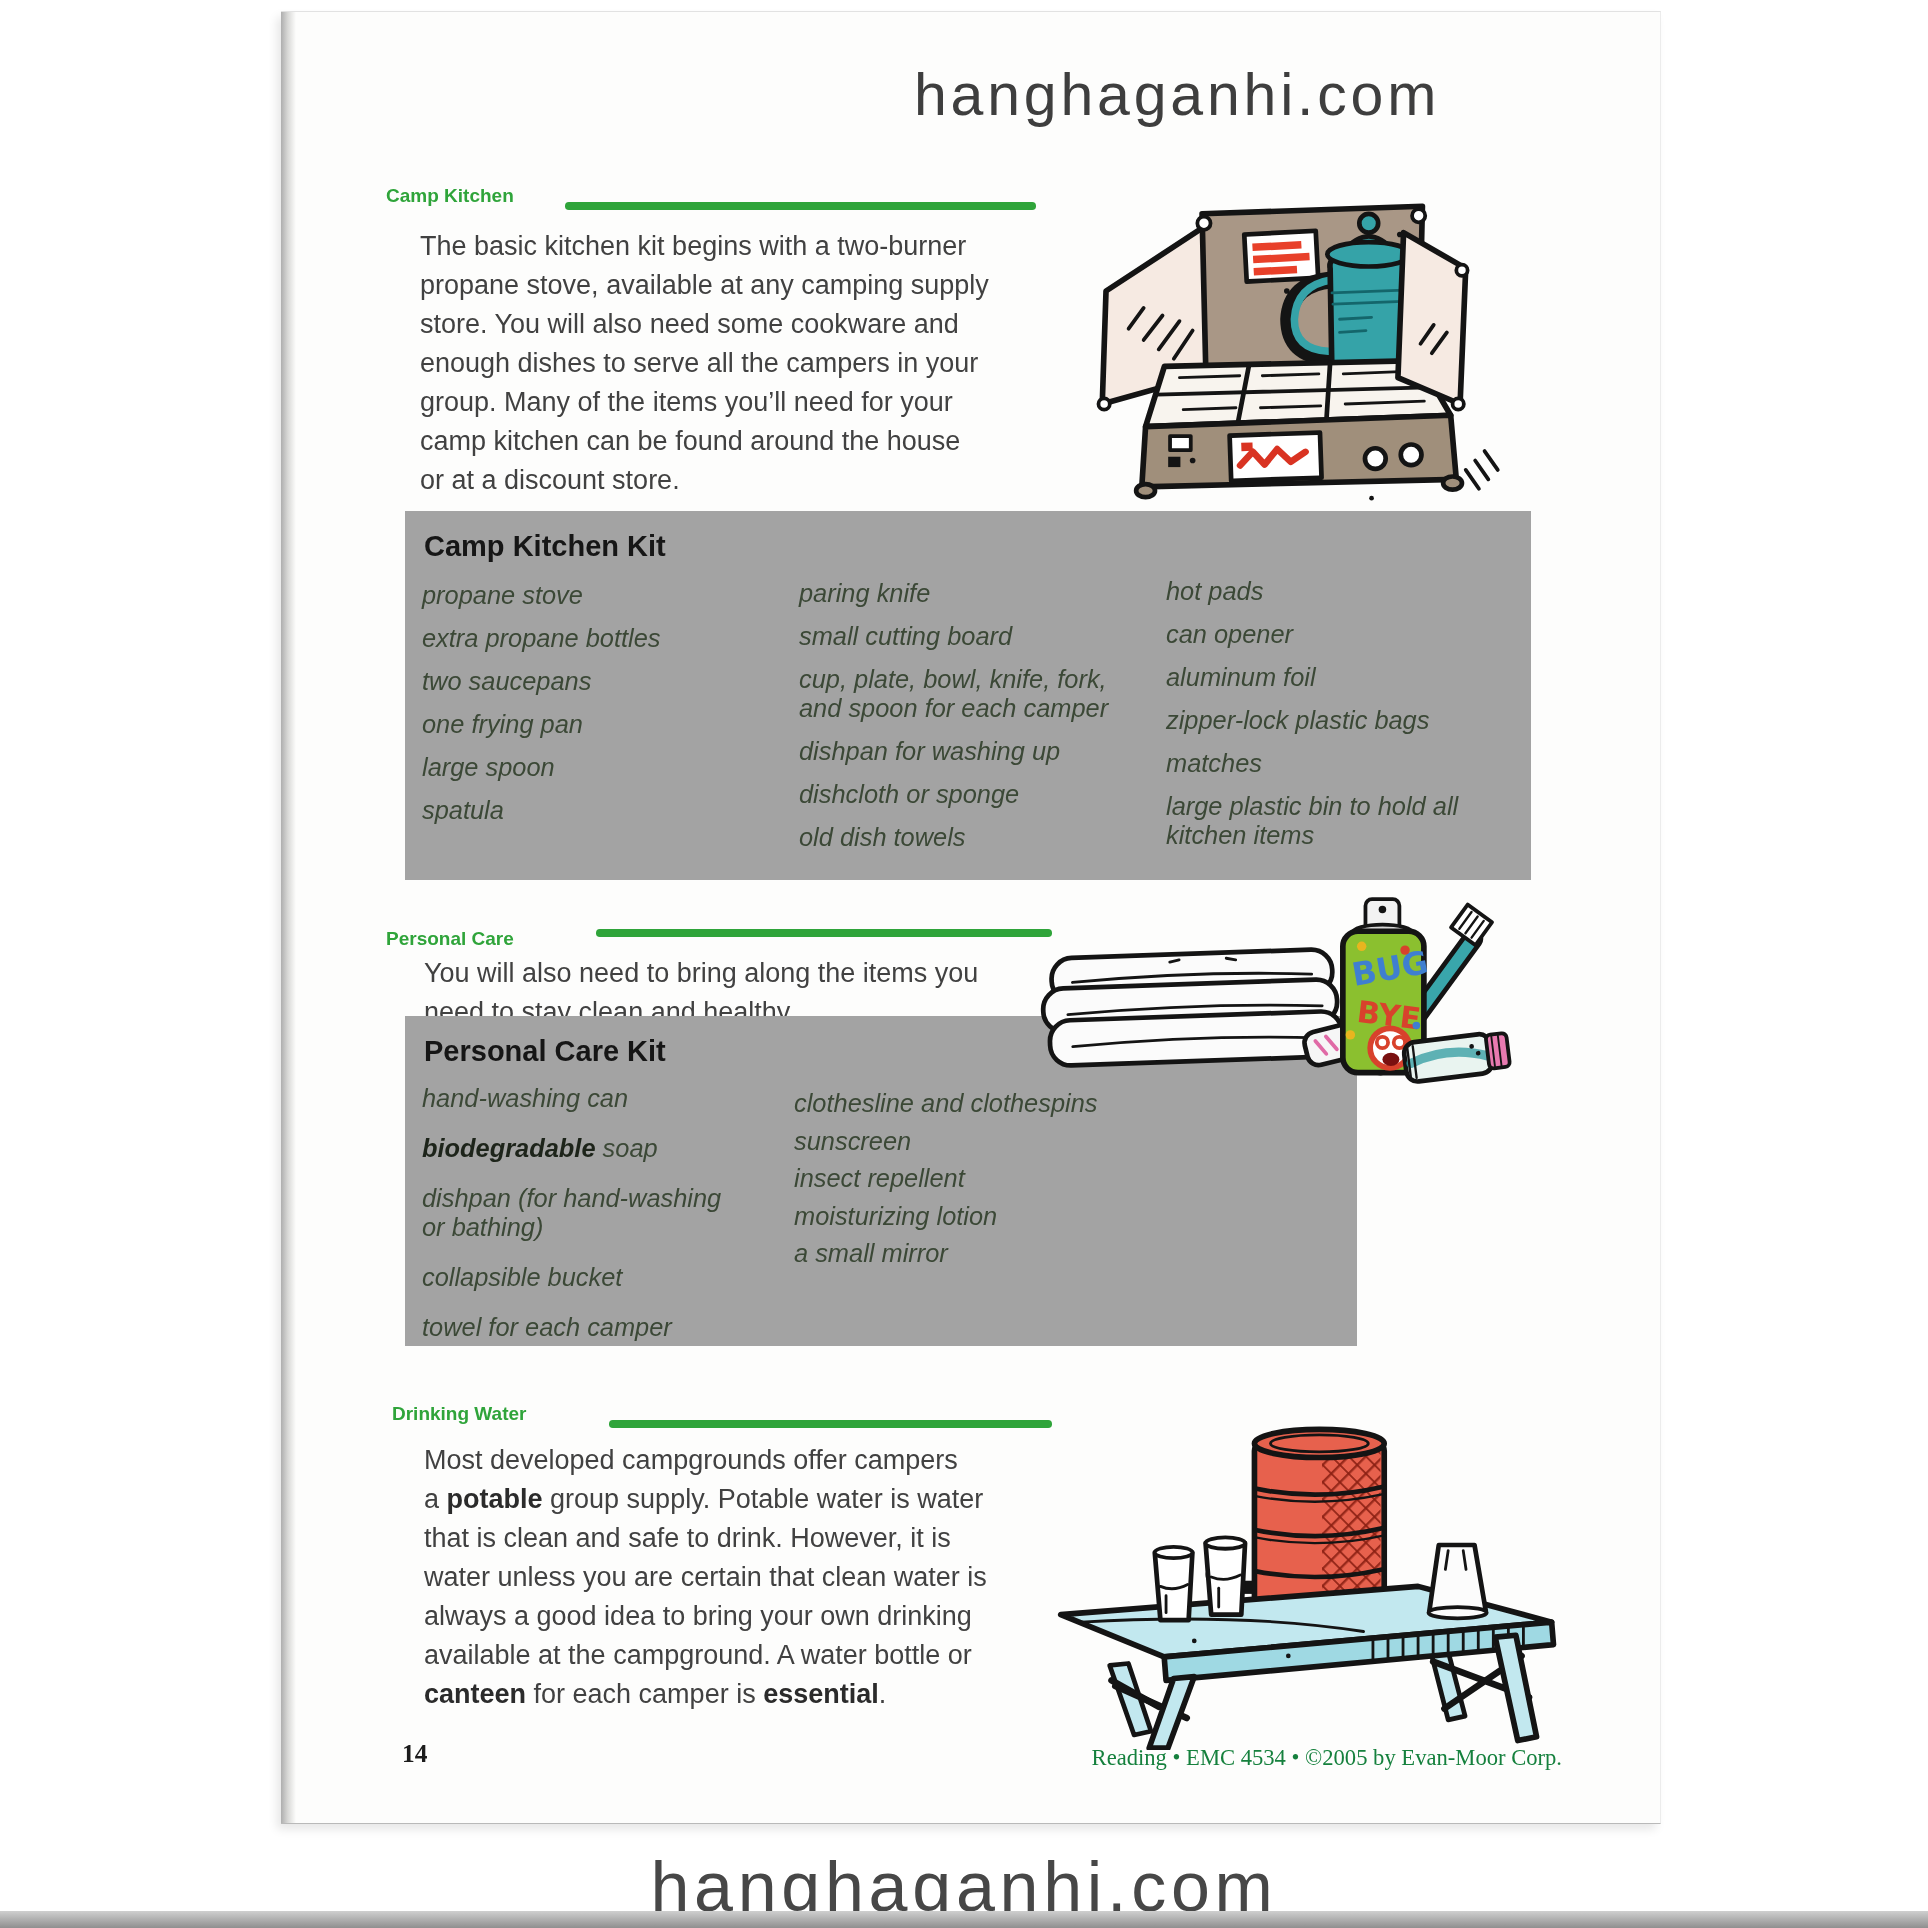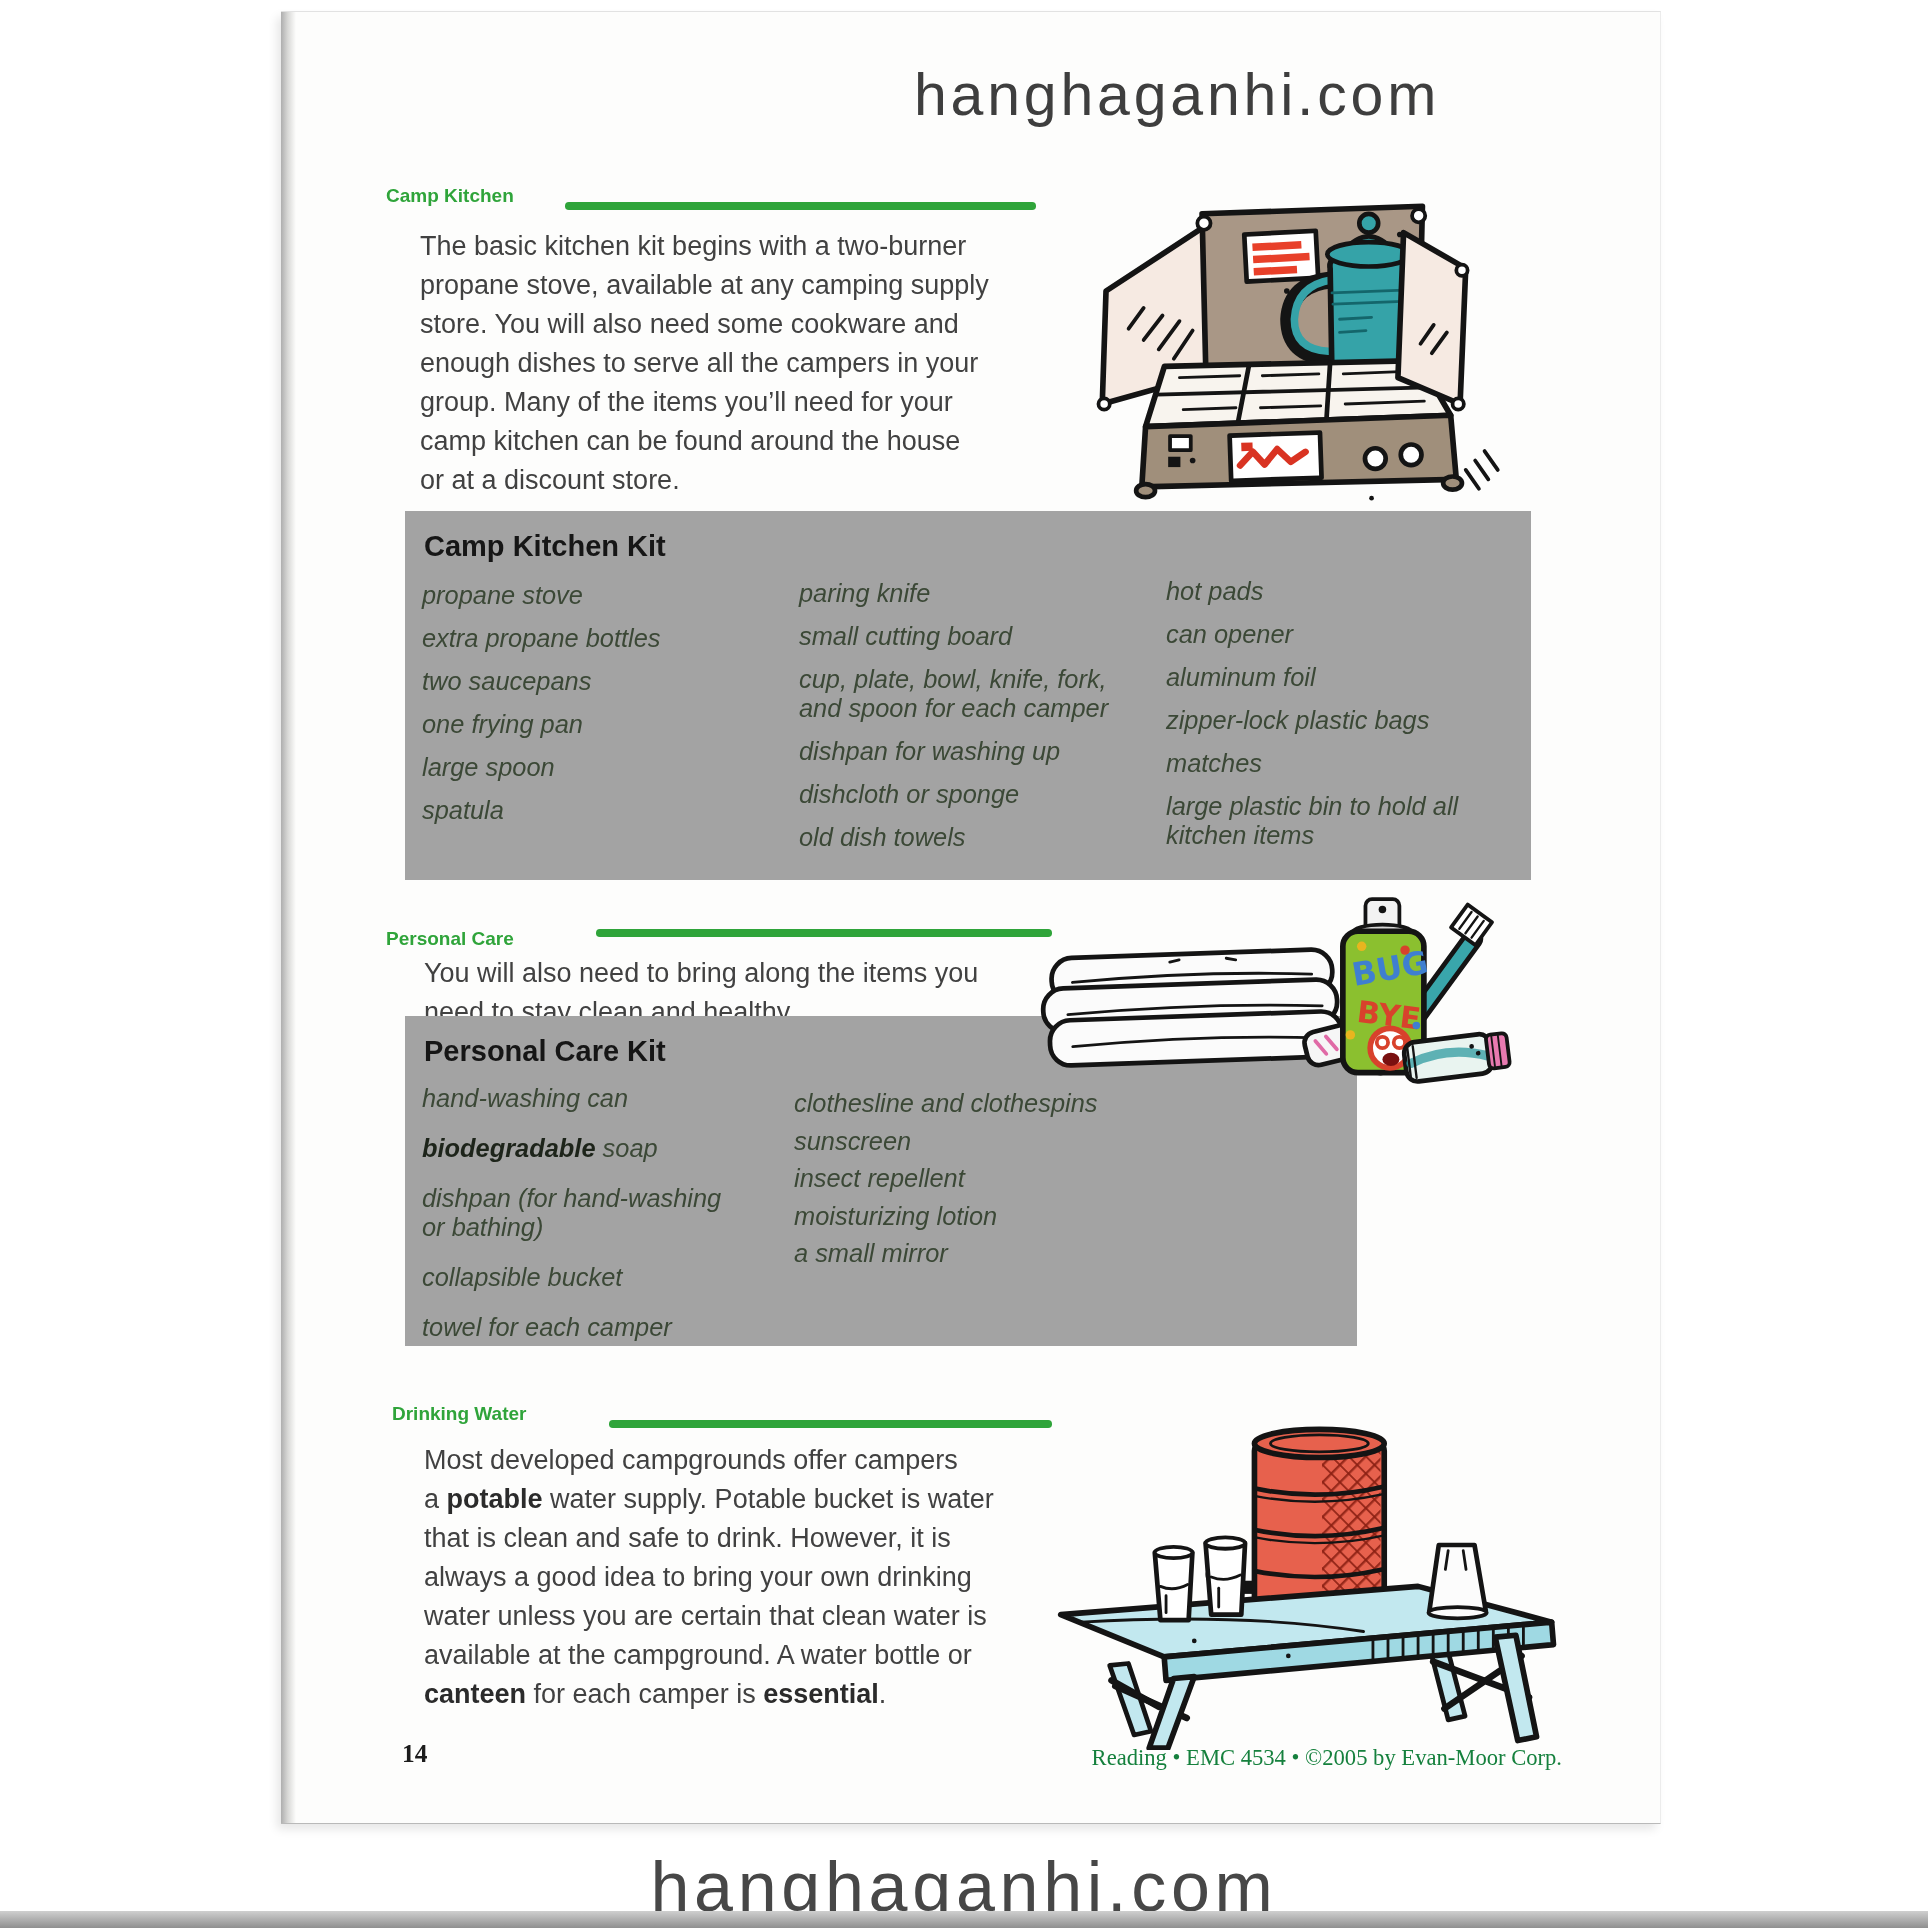--- a/index.html
+++ b/index.html
@@ -249,24 +249,24 @@
       <div class="item">moisturizing lotion</div>
       <div class="item">a small mirror</div>
     </div>
   </div>
 
   <div class="heading" style="left:111px;top:1391px;">Drinking Water</div>
   <div class="hline" style="left:328px;top:1408px;width:443px;"></div>
 
   <div class="para" style="left:143px;top:1429px;">
     <div class="pline">Most developed campgrounds offer campers</div>
-    <div class="pline"><span>a </span><span class="b">potable</span><span> water supply. Potable bucket is water</span></div>
+    <div class="pline"><span>a </span><span class="b">potable</span><span> group supply. Potable water is water</span></div>
     <div class="pline">that is clean and safe to drink. However, it is</div>
+    <div class="pline">water unless you are certain that clean water is</div>
     <div class="pline">always a good idea to bring your own drinking</div>
-    <div class="pline">water unless you are certain that clean water is</div>
     <div class="pline">available at the campground. A water bottle or</div>
     <div class="pline"><span class="b">canteen</span><span> for each camper is </span><span class="b">essential</span><span>.</span></div>
   </div>
 
   <svg class="illus" style="left:772px;top:1375px;" width="512" height="363" viewBox="0 0 544 386">
     <defs>
       <pattern id="xh1" width="13" height="13" patternUnits="userSpaceOnUse" patternTransform="rotate(45)">
         <line x1="0" y1="0" x2="0" y2="13" stroke="#8a1f12" stroke-width="5"></line>
       </pattern>
       <pattern id="xh2" width="13" height="13" patternUnits="userSpaceOnUse" patternTransform="rotate(-45)">

